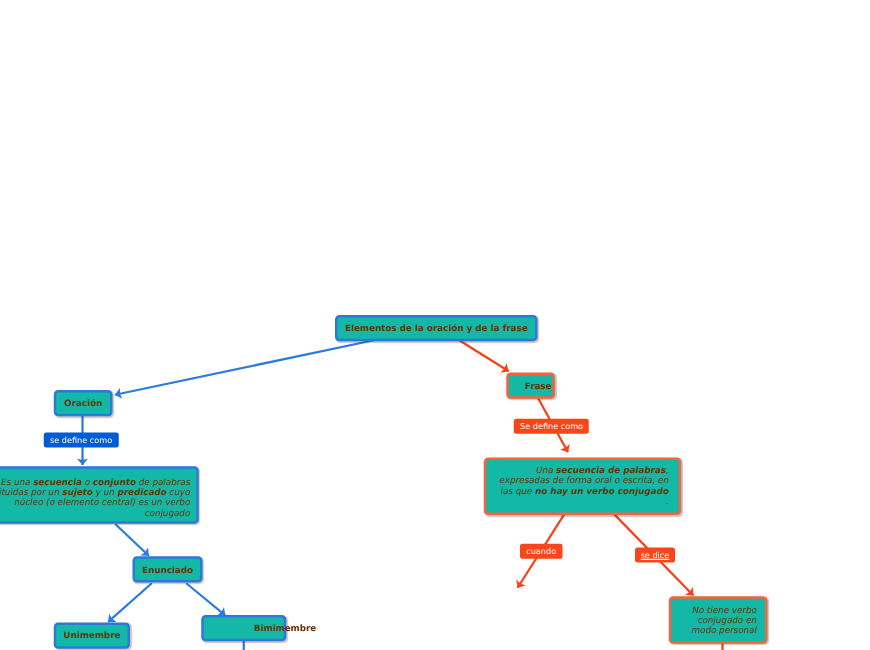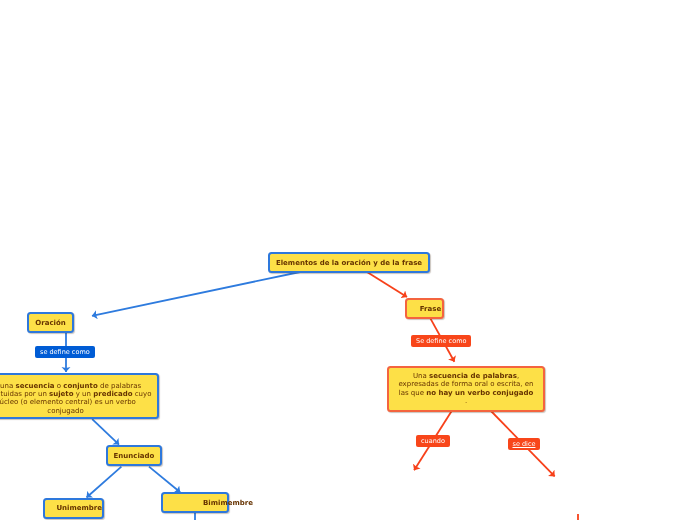--- a/index.html
+++ b/index.html
@@ -3,26 +3,26 @@
 <meta charset="utf-8">
 <title>Mapa conceptual</title>
 <style>
   html,body{margin:0;padding:0;}
   body{width:696px;height:520px;background:#ffffff;overflow:hidden;
        -webkit-font-smoothing:antialiased;text-rendering:geometricPrecision;
        font-family:"DejaVu Sans",sans-serif;}
   #canvas{position:relative;width:696px;height:520px;overflow:hidden;
           transform:translateZ(0);opacity:0.9999;}
   svg#edges{position:absolute;left:0;top:0;width:696px;height:520px;overflow:visible;}
-  .node{position:absolute;box-sizing:border-box;background:#fde047;border-radius:3.5px;
+  .node{position:absolute;box-sizing:border-box;background:#14b8a6;border-radius:3.5px;
         border:2px solid #2E78DC;color:#663300;text-align:center;
         box-shadow:1px 1px 1px rgba(80,60,40,0.30);}
   .node.orange{border-color:#F4643F;}
   .title{font-weight:bold;font-size:7px;letter-spacing:0px;}
-  .desc{font-size:7px;text-align:center;line-height:8.4px;color:#663300;}
+  .desc{font-size:7px;text-align:right;line-height:8.4px;color:#663300;font-style:italic;}
   .label{position:absolute;box-sizing:border-box;background:#005CD5;color:#fff;
          font-size:6.5px;padding:0 5px;height:12px;line-height:12px;border-radius:2px;white-space:nowrap;}
   .label.orange{background:#F8461A;}
 </style>
 </head>
 <body>
 
 <div id="canvas">
   <svg id="edges" viewBox="0 0 696 520">
     <defs>
@@ -59,35 +59,40 @@
     </div>
   <div class="node orange desc" id="n-frase-def">
       <div>Una <b>secuencia de palabras</b>,</div>
       <div>expresadas de forma oral o escrita, en</div>
       <div>las que <b>no hay un verbo conjugado</b></div>
       <div>.</div>
     </div>
   <div class="node title" id="n-enunciado">Enunciado</div>
   <div class="node title" id="n-unimembre">Unimembre</div>
   <div class="node title" id="n-bimimembre">Bimimembre</div>
+  <div class="node orange desc" id="n-noverbo">
+      <div>No tiene verbo</div>
+      <div>conjugado en</div>
+      <div>modo personal</div>
+    </div>
 
   <div class="label" id="l-sdc-blue">se define como</div>
   <div class="label orange" id="l-sdc-orange">Se define como</div>
   <div class="label orange" id="l-cuando">cuando</div>
   <div class="label orange" id="l-sedice">se dice</div>
 </div>
 
 <style>
 #n-root{left:268px;top:252px;width:162px;height:21px;line-height:18px;}
-#n-oracion{left:27px;top:312px;width:47px;height:21px;line-height:18px;}
+#n-oracion{left:43px;top:312px;width:47px;height:21px;line-height:18px;}
 #n-frase{left:405px;top:298px;width:39px;height:21px;line-height:18px;padding-left:12px;}
 #n-oracion-def{left:-28px;top:373px;width:187px;height:46px;padding:6.5px 4.8px 0;white-space:nowrap;}
 #n-frase-def{left:387px;top:366px;width:158px;height:46px;padding:4px 8px 0;}
 #n-enunciado{left:106px;top:445px;width:56px;height:21px;line-height:18px;}
-#n-unimembre{left:43px;top:497.5px;width:61px;height:21px;line-height:17px;text-align:right;}
+#n-unimembre{left:43px;top:497.5px;width:61px;height:21px;line-height:17px;}
 #n-bimimembre{left:161px;top:492px;width:68px;height:21px;line-height:18px;padding-left:40px;}
 #n-expresion{left:343px;top:471.5px;width:116.5px;height:38px;padding:5px 6.5px 0;}
 #n-noverbo{left:534.5px;top:477px;width:79.5px;height:37.5px;padding:4.5px 6.5px 0;}
 #l-sdc-blue{left:35px;top:346px;}
 #l-sdc-orange{left:411px;top:335px;}
 #l-cuando{left:416px;top:435px;}
 #l-sedice{left:507.5px;top:438px;text-decoration:underline;}
 </style>
 
 </body></html>

